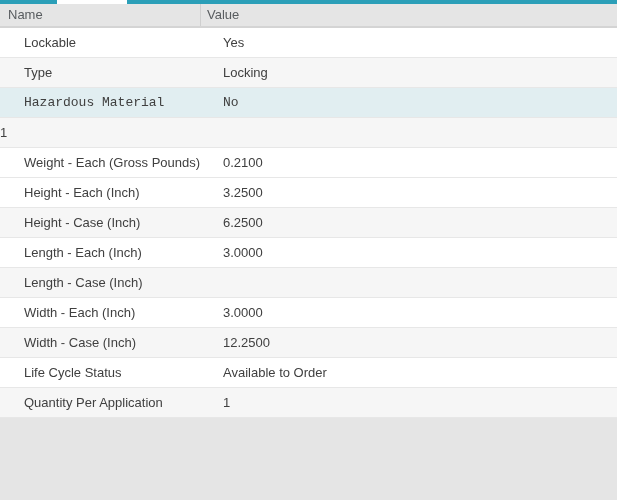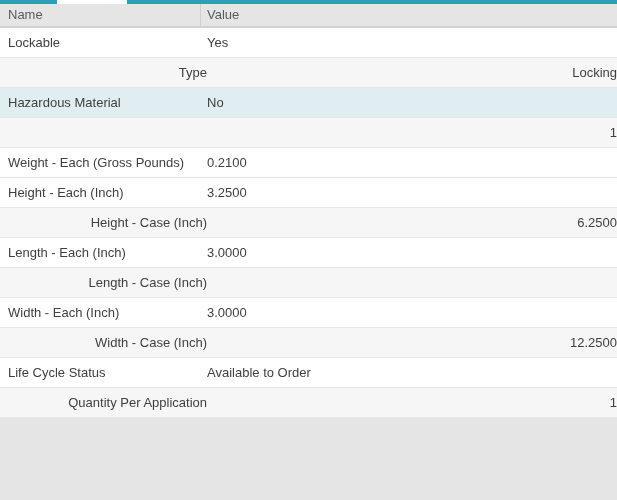--- a/index.html
+++ b/index.html
@@ -57,28 +57,28 @@
   
   .row {
     display: flex;
     align-items: center;
     height: 29px;
     border-bottom: 1px solid #e7e7e7;
     background: #ffffff;
   }
   .row.alt {
     background: #f6f6f6;
-    text-align: right;
   }
   .row.highlight {
     background: #e1eef1;
+    font-family: Liberation Mono, monospace;
   }
   .cell-name {
     flex: 0 0 199px;
-    padding-left: 8px;
+    padding-left: 24px;
     white-space: nowrap;
     overflow: hidden;
   }
   .cell-value {
     flex: 1 1 auto;
     white-space: nowrap;
     overflow: hidden;
   }
 </style>
 </head>

